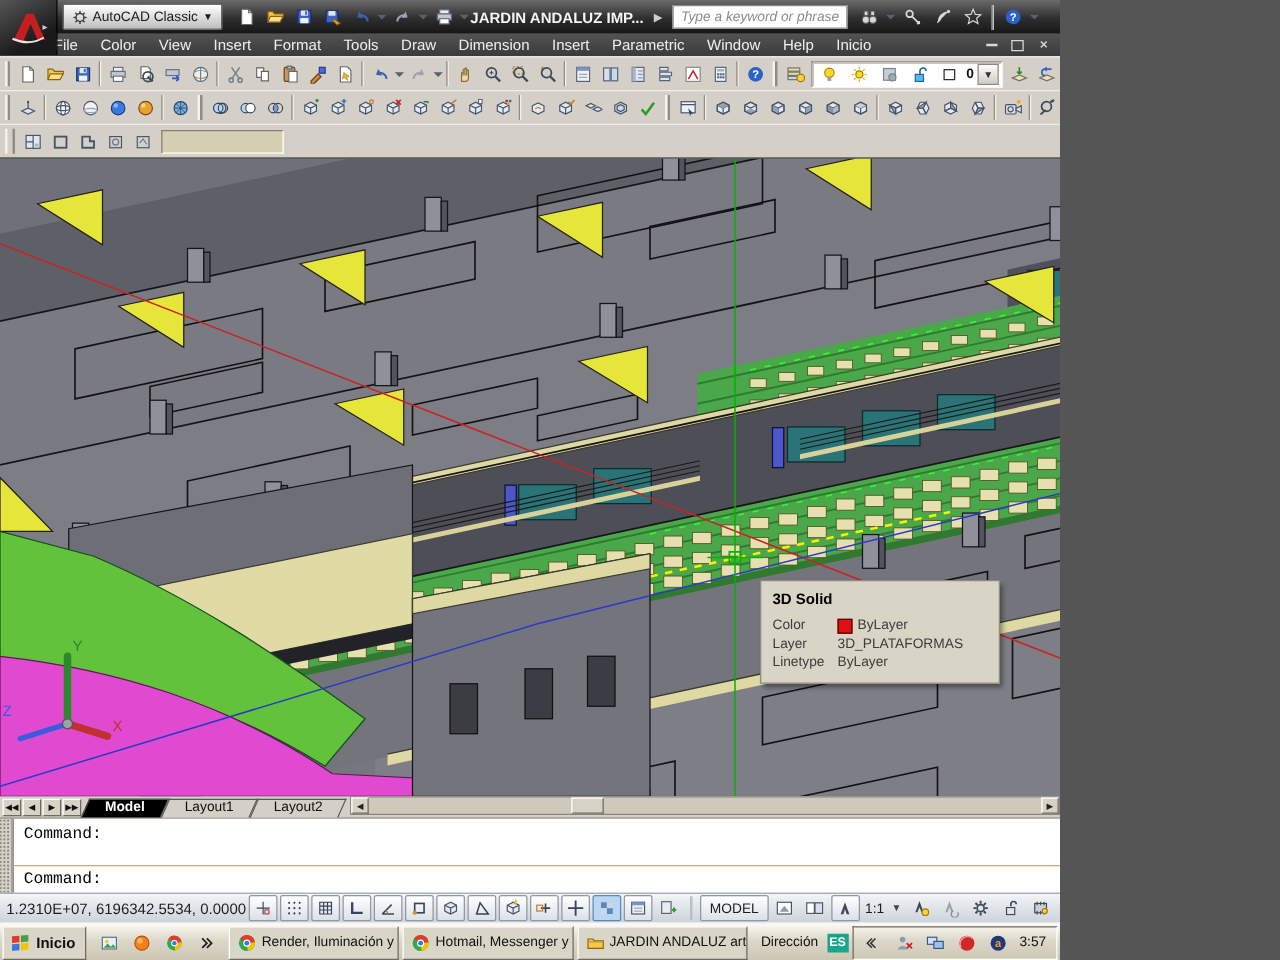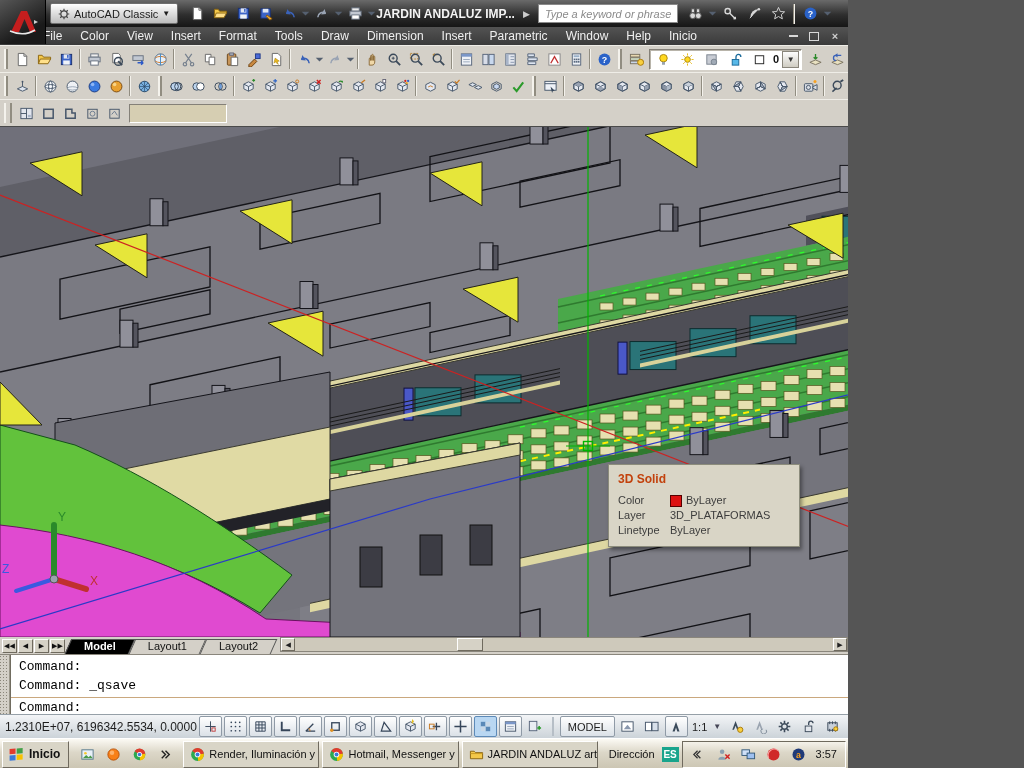--- a/index.html
+++ b/index.html
@@ -50,21 +50,21 @@
   .vp{position:relative;width:1024px;height:510px;background:#76767e;border-top:1px solid #4a4a4a;box-sizing:border-box}
   .vp svg.scene{position:absolute;left:0;top:0;display:block}
   .vscroll{position:absolute;right:0;top:0;width:16px;height:510px;background:#cec9bb;border-left:1px solid #8a867c;box-sizing:border-box}
   .sbtn{width:15px;height:15px;background:#d6d2c6;border:1px solid;border-color:#fff #6f6a5e #6f6a5e #fff;
         display:flex;align-items:center;justify-content:center;font-size:7px;color:#222;box-sizing:border-box}
   .vthumb{position:absolute;left:0;top:16px;width:15px;height:58px;background:#d6d2c6;
           border:1px solid;border-color:#fff #6f6a5e #6f6a5e #fff;box-sizing:border-box}
   
   .tooltip{position:absolute;left:608px;top:337px;width:172px;background:#d9d5c6;
            border:1px solid #8c8c7c;box-shadow:2px 3px 4px rgba(0,0,0,.4);padding:7px 9px 8px;z-index:8}
-  .tooltip .tt-title{font-size:12px;font-weight:bold;color:#c2410c;margin-bottom:7px}
+  .tooltip .tt-title{font-size:12px;font-weight:bold;color:#000000;margin-bottom:7px}
   .tt-row{display:flex;font-size:11px;color:#3c3c3c;line-height:15px}
   .tt-row .lbl{width:52px}
   .tt-row .sw{width:10px;height:10px;background:#dd1111;border:1px solid #550000;margin:2px 4px 0 0}
   
   .viewcube{position:absolute;left:893px;top:36px;width:106px;height:110px;opacity:.8;z-index:4}
   .viewlabel{position:absolute;left:905px;top:150px;width:68px;height:15px;z-index:4;
              background:rgba(224,221,208,.55);border:1px solid rgba(140,140,130,.55);border-radius:3px;
              font-size:10px;color:#84816f;display:flex;align-items:center;justify-content:center}
   
   .tabrow{height:18px;background:#d4d0c8;display:flex;align-items:flex-end;font-size:11px}
@@ -1380,21 +1380,21 @@
     <div class="hscroll">
       <div class="sbtn hs-left">◀</div>
       <div class="hthumb"></div>
       <div class="sbtn hs-right">▶</div>
     </div>
   </div>
 
   <div class="cmd">
     <div class="cmd-grip"></div>
     <div class="cmd-main">
-      <div class="cmd-hist"><div>Command:</div><div>Command: _qsave</div></div>
+      <div class="cmd-hist"><div>Command:</div></div>
       <div class="cmd-prompt">Command:</div>
     </div>
   </div>
 
   <div class="status">
     <span class="coords">1.2310E+07, 6196342.5534, 0.0000</span>
     <span id="sb-toggles" style="display:flex;gap:2px">
         <span class="sb-btn">
           <span class="ticon">
             <svg viewBox="0 0 16 16" width="15" height="15">

